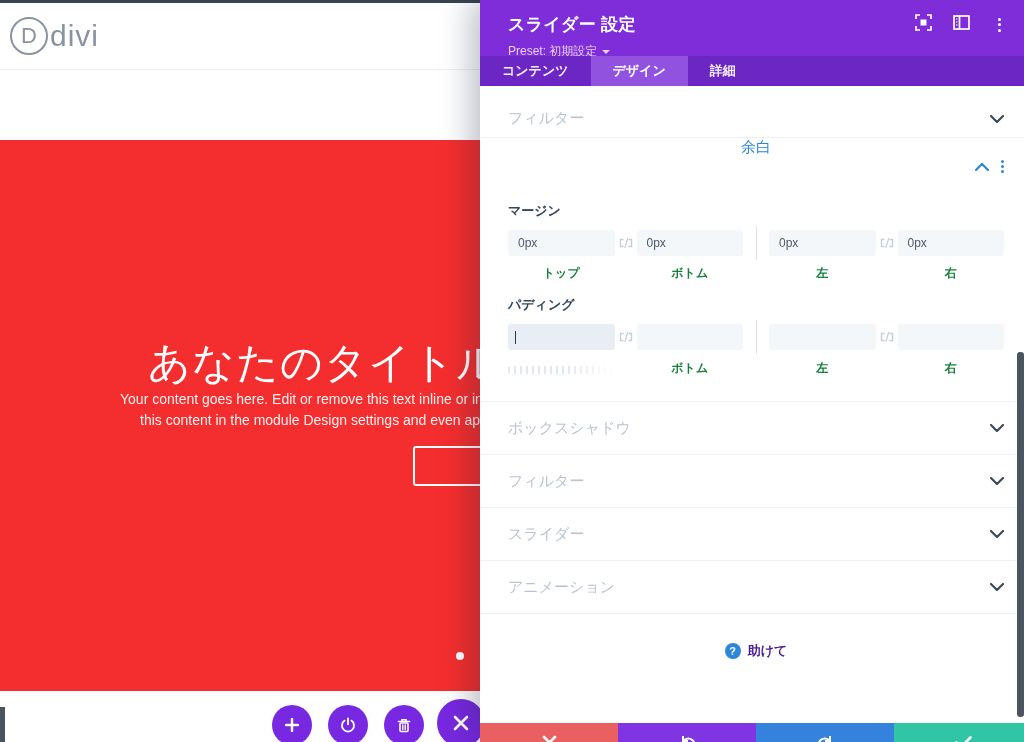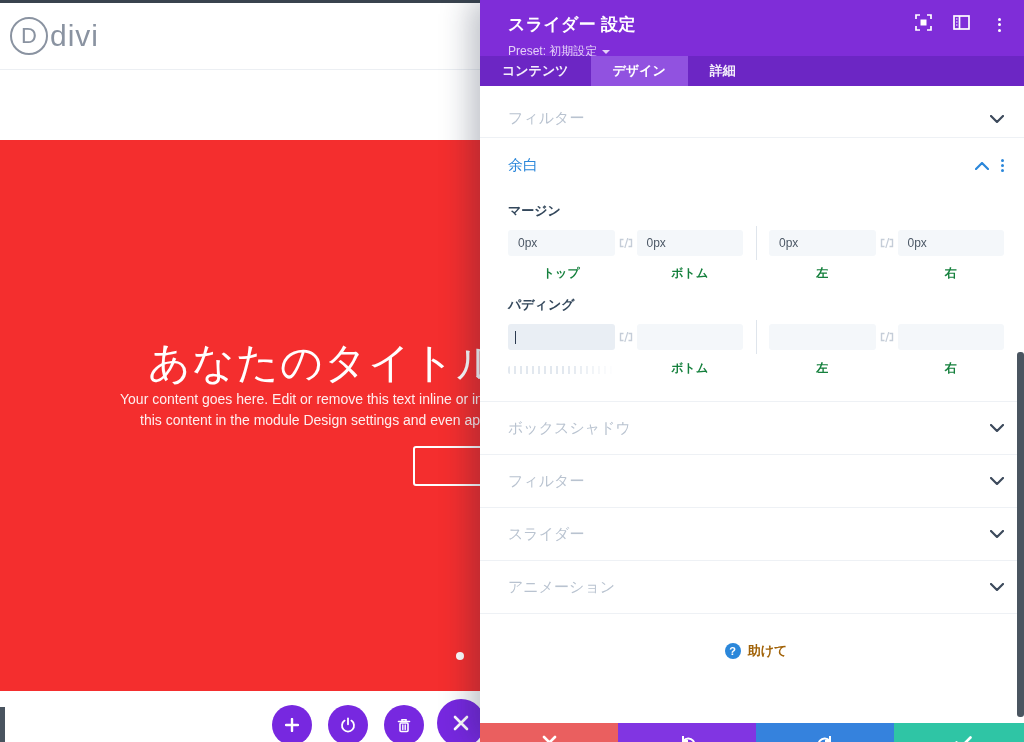--- a/index.html
+++ b/index.html
@@ -59,21 +59,21 @@
   .tab.active { background:#9152e0; color:#fff; }
 
   .modal-body { position:absolute; top:100px; left:0; width:100%; height:623px; background:#fff; overflow:hidden; }
 
   .opt-row { display:flex; align-items:center; padding:0 28px; border-bottom:1px solid #eef1f5; height:53px; }
   .opt-row.size { height:38px; }
   .opt-label { font-size:15px; color:#b9c3d0; }
   .chev { margin-left:auto; display:flex; align-items:center; }
 
   .spacing-section { padding:0 28px; border-bottom:1px solid #eef1f5; }
-  .spacing-header { height:54px; display:flex; align-items:center; }
+  .spacing-header { height:54px; display:flex; align-items:center;flex-direction:column; }
   .spacing-title { font-size:15px; color:#2b87da; }
   .spacing-actions { margin-left:auto; display:flex; align-items:center; gap:12px; }
   .vdots { display:flex; flex-direction:column; gap:2px; }
   .vdots span { width:3px; height:3px; border-radius:50%; background:#2b87da; }
 
   .group-label { margin:10px 0 8px; font-size:13px; font-weight:700; color:#33475b; height:16px; }
   .group-label.pad { margin-top:16px; }
   .spacing-grid { display:grid; grid-template-columns:1fr 22px 1fr 26px 1fr 22px 1fr; align-items:center; }
   .field { height:26px; background:#f4f7fa; border-radius:3px; font-size:12px; color:#4c5866;
            line-height:26px; padding:0 10px; display:flex; align-items:center; }
@@ -86,21 +86,21 @@
   .field-label { text-align:center; font-size:12px; font-weight:700; color:#15803d; }
   .stripes { position:relative; height:8px; margin-top:3px; border-radius:2px; overflow:hidden;
              background:repeating-linear-gradient(90deg,#e2e8ef 0 2px,transparent 2px 6px); }
   .stripes::after { content:""; position:absolute; inset:0;
              background:linear-gradient(90deg,rgba(255,255,255,0) 55%,#fff 100%); }
   .spacing-bottom-pad { height:26px; }
 
   .help-row { height:73px; display:flex; align-items:center; justify-content:center; gap:7px; }
   .help-icon { width:16px; height:16px; border-radius:50%; background:#2b87da; color:#fff;
                font-size:11px; font-weight:700; display:flex; align-items:center; justify-content:center; }
-  .help-label { font-size:13px; font-weight:700; color:#a16207; }
+  .help-label { font-size:13px; font-weight:700; color:#4c1d95; }
 
   .footer-bar { position:absolute; top:723px; left:0; width:100%; height:42px; display:flex; }
   .fbtn { flex:1; display:flex; align-items:center; justify-content:center; }
   .fbtn.discard { background:#ea5f5f; }
   .fbtn.undo    { background:#8135e2; }
   .fbtn.redo    { background:#3582dd; }
   .fbtn.save    { background:#2fc5a5; }
 
   .scroll-track { position:absolute; right:0; top:345px; width:8px; height:362px; background:#e9eef5; }
   .scroll-thumb { position:absolute; right:8px; top:352px; width:7px; height:365px; background:#4a5560; border-radius:3px; }

